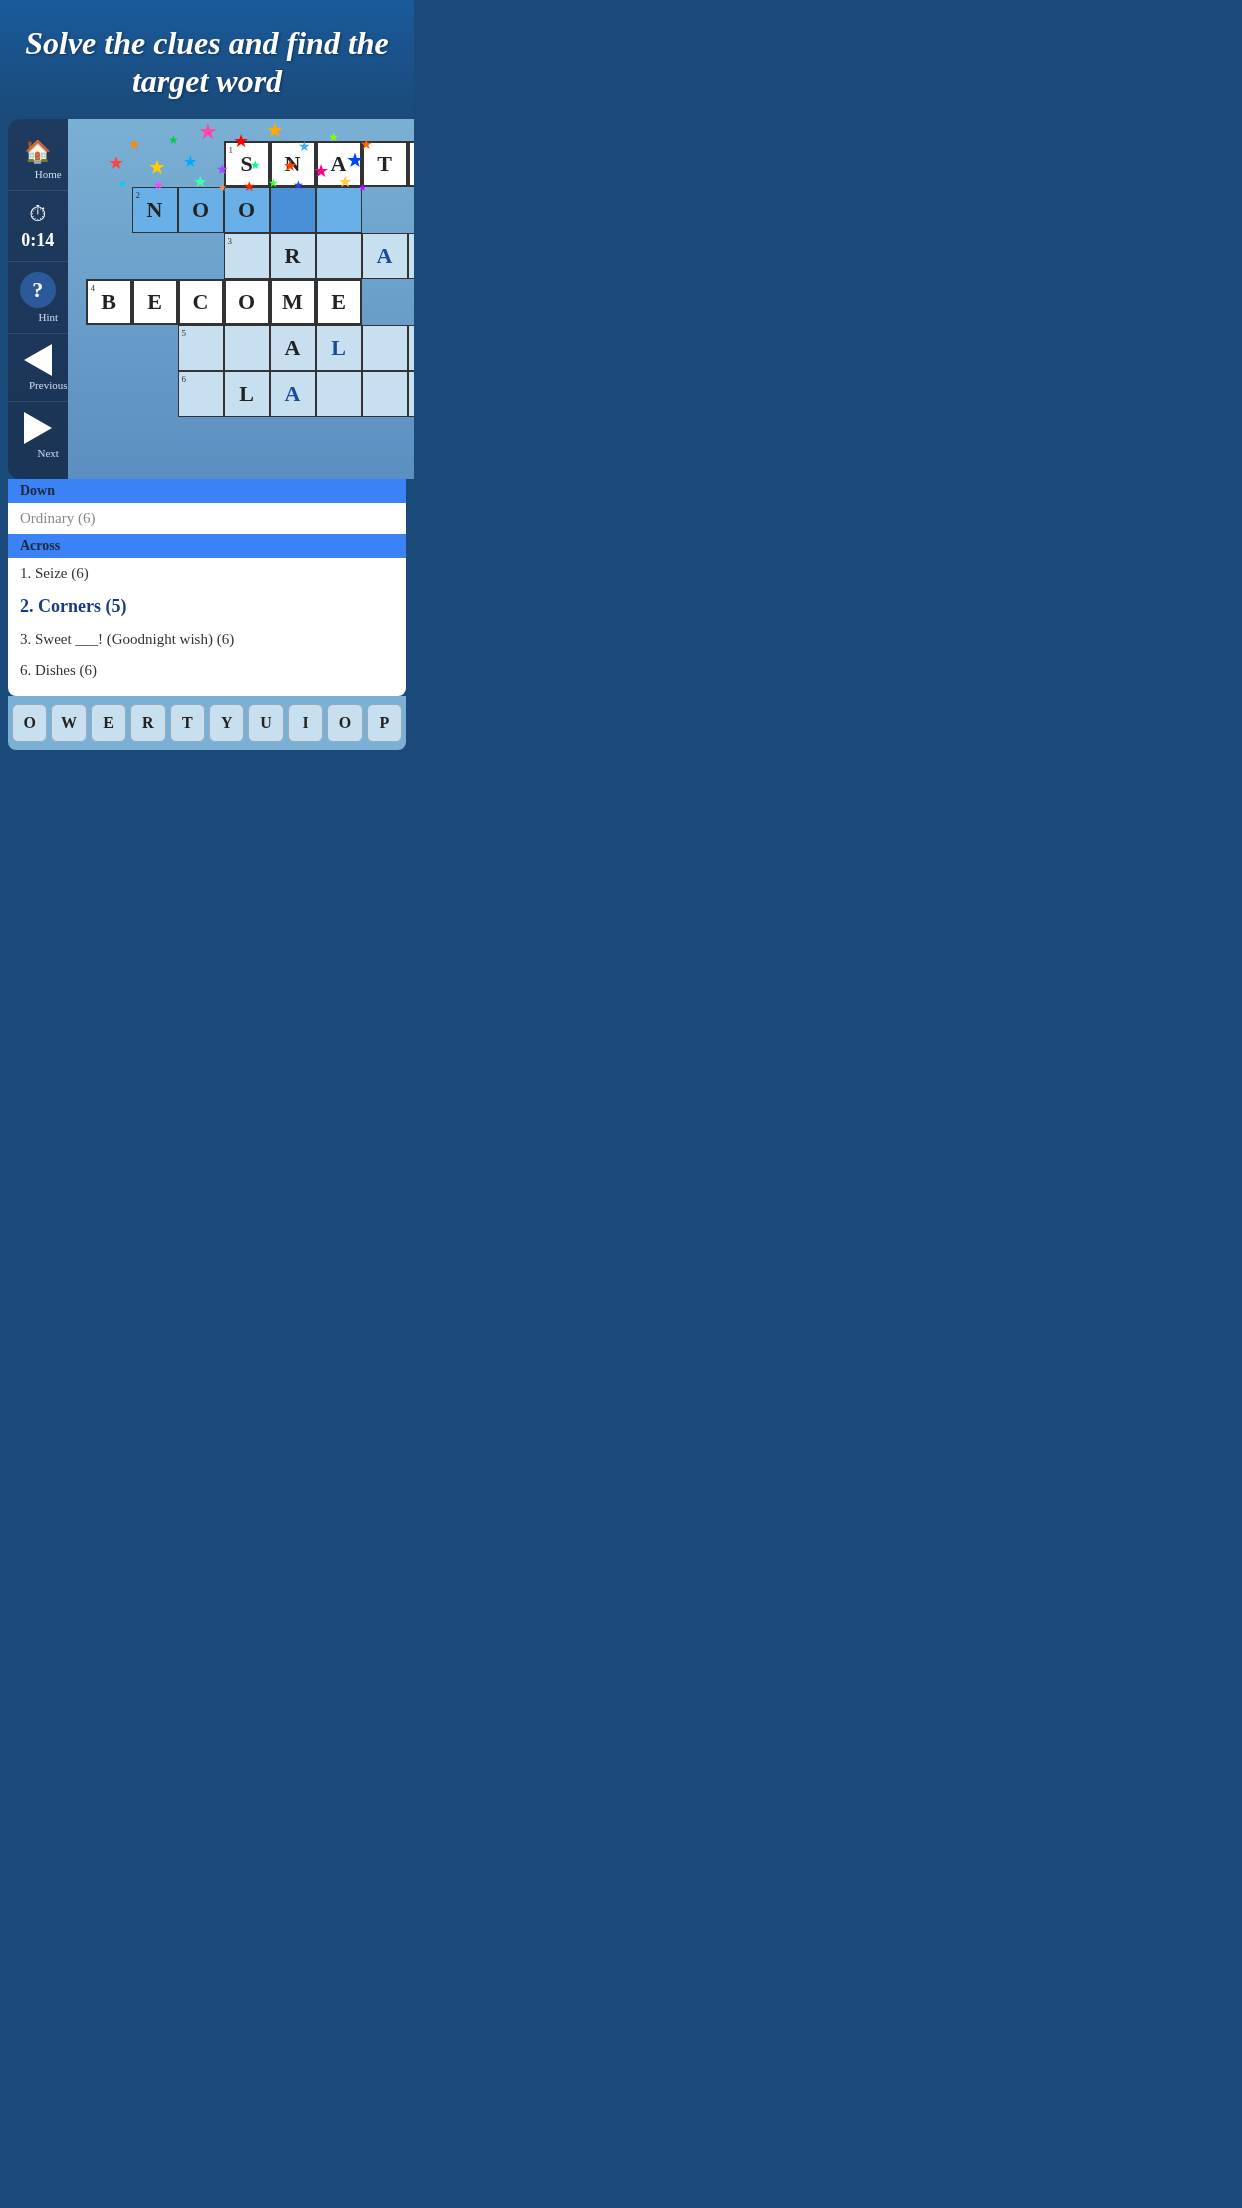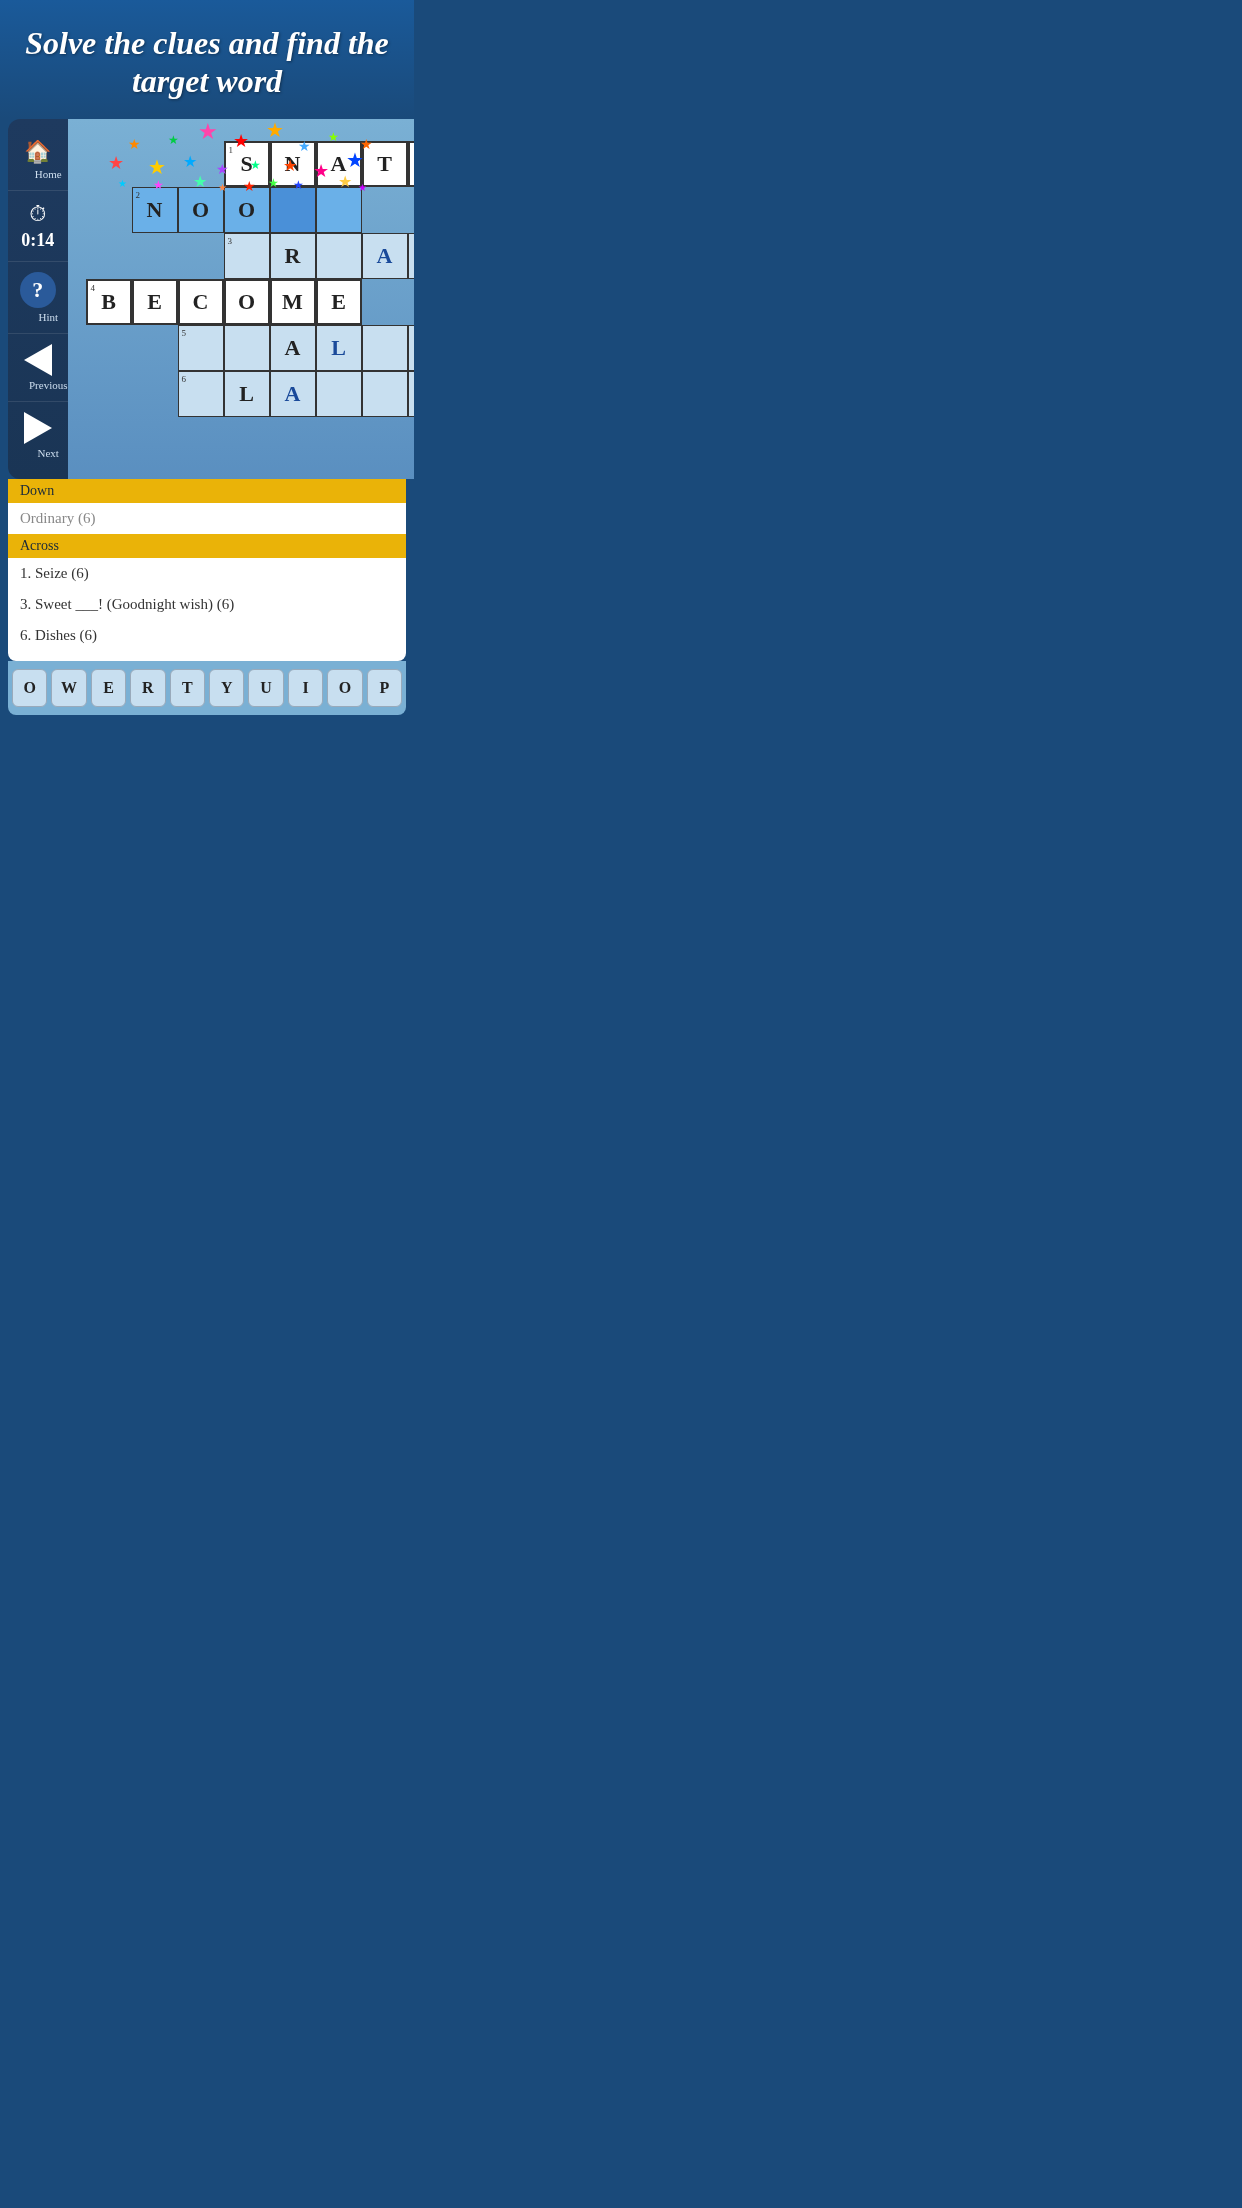--- a/index.html
+++ b/index.html
@@ -183,24 +183,24 @@
 
     
     .clues-section {
       background: white;
       margin: 0 8px;
       border-radius: 0 0 8px 8px;
       padding: 0 0 10px 0;
     }
 
     .clue-header {
-      background: #eab308;
+      background: #3b82f6;
       color: #1a2a3a;
       font-size: 14px;
-      font-weight: normal;
+      font-weight: bold;
       padding: 4px 12px;
     }
 
     .clue-item {
       padding: 5px 12px;
       font-size: 15px;
       color: #888;
       line-height: 1.4;
       border-radius: 15px;
     }
@@ -388,20 +388,21 @@
     </div>
   </div>
 </div>
 
 <div class="clues-section">
   <div class="clue-header">Down</div>
   <div class="clue-item">Ordinary (6)</div>
 
   <div class="clue-header">Across</div>
   <div class="clue-item dark">1. Seize (6)</div>
+  <div class="clue-item active">2. Corners (5)</div>
   <div class="clue-item dark">3. Sweet ___! (Goodnight wish) (6)</div>
   <div class="clue-item dark">6. Dishes (6)</div>
 </div>
 
 <div class="keyboard">
   <div class="key">O</div>
   <div class="key">W</div>
   <div class="key">E</div>
   <div class="key">R</div>
   <div class="key">T</div>

